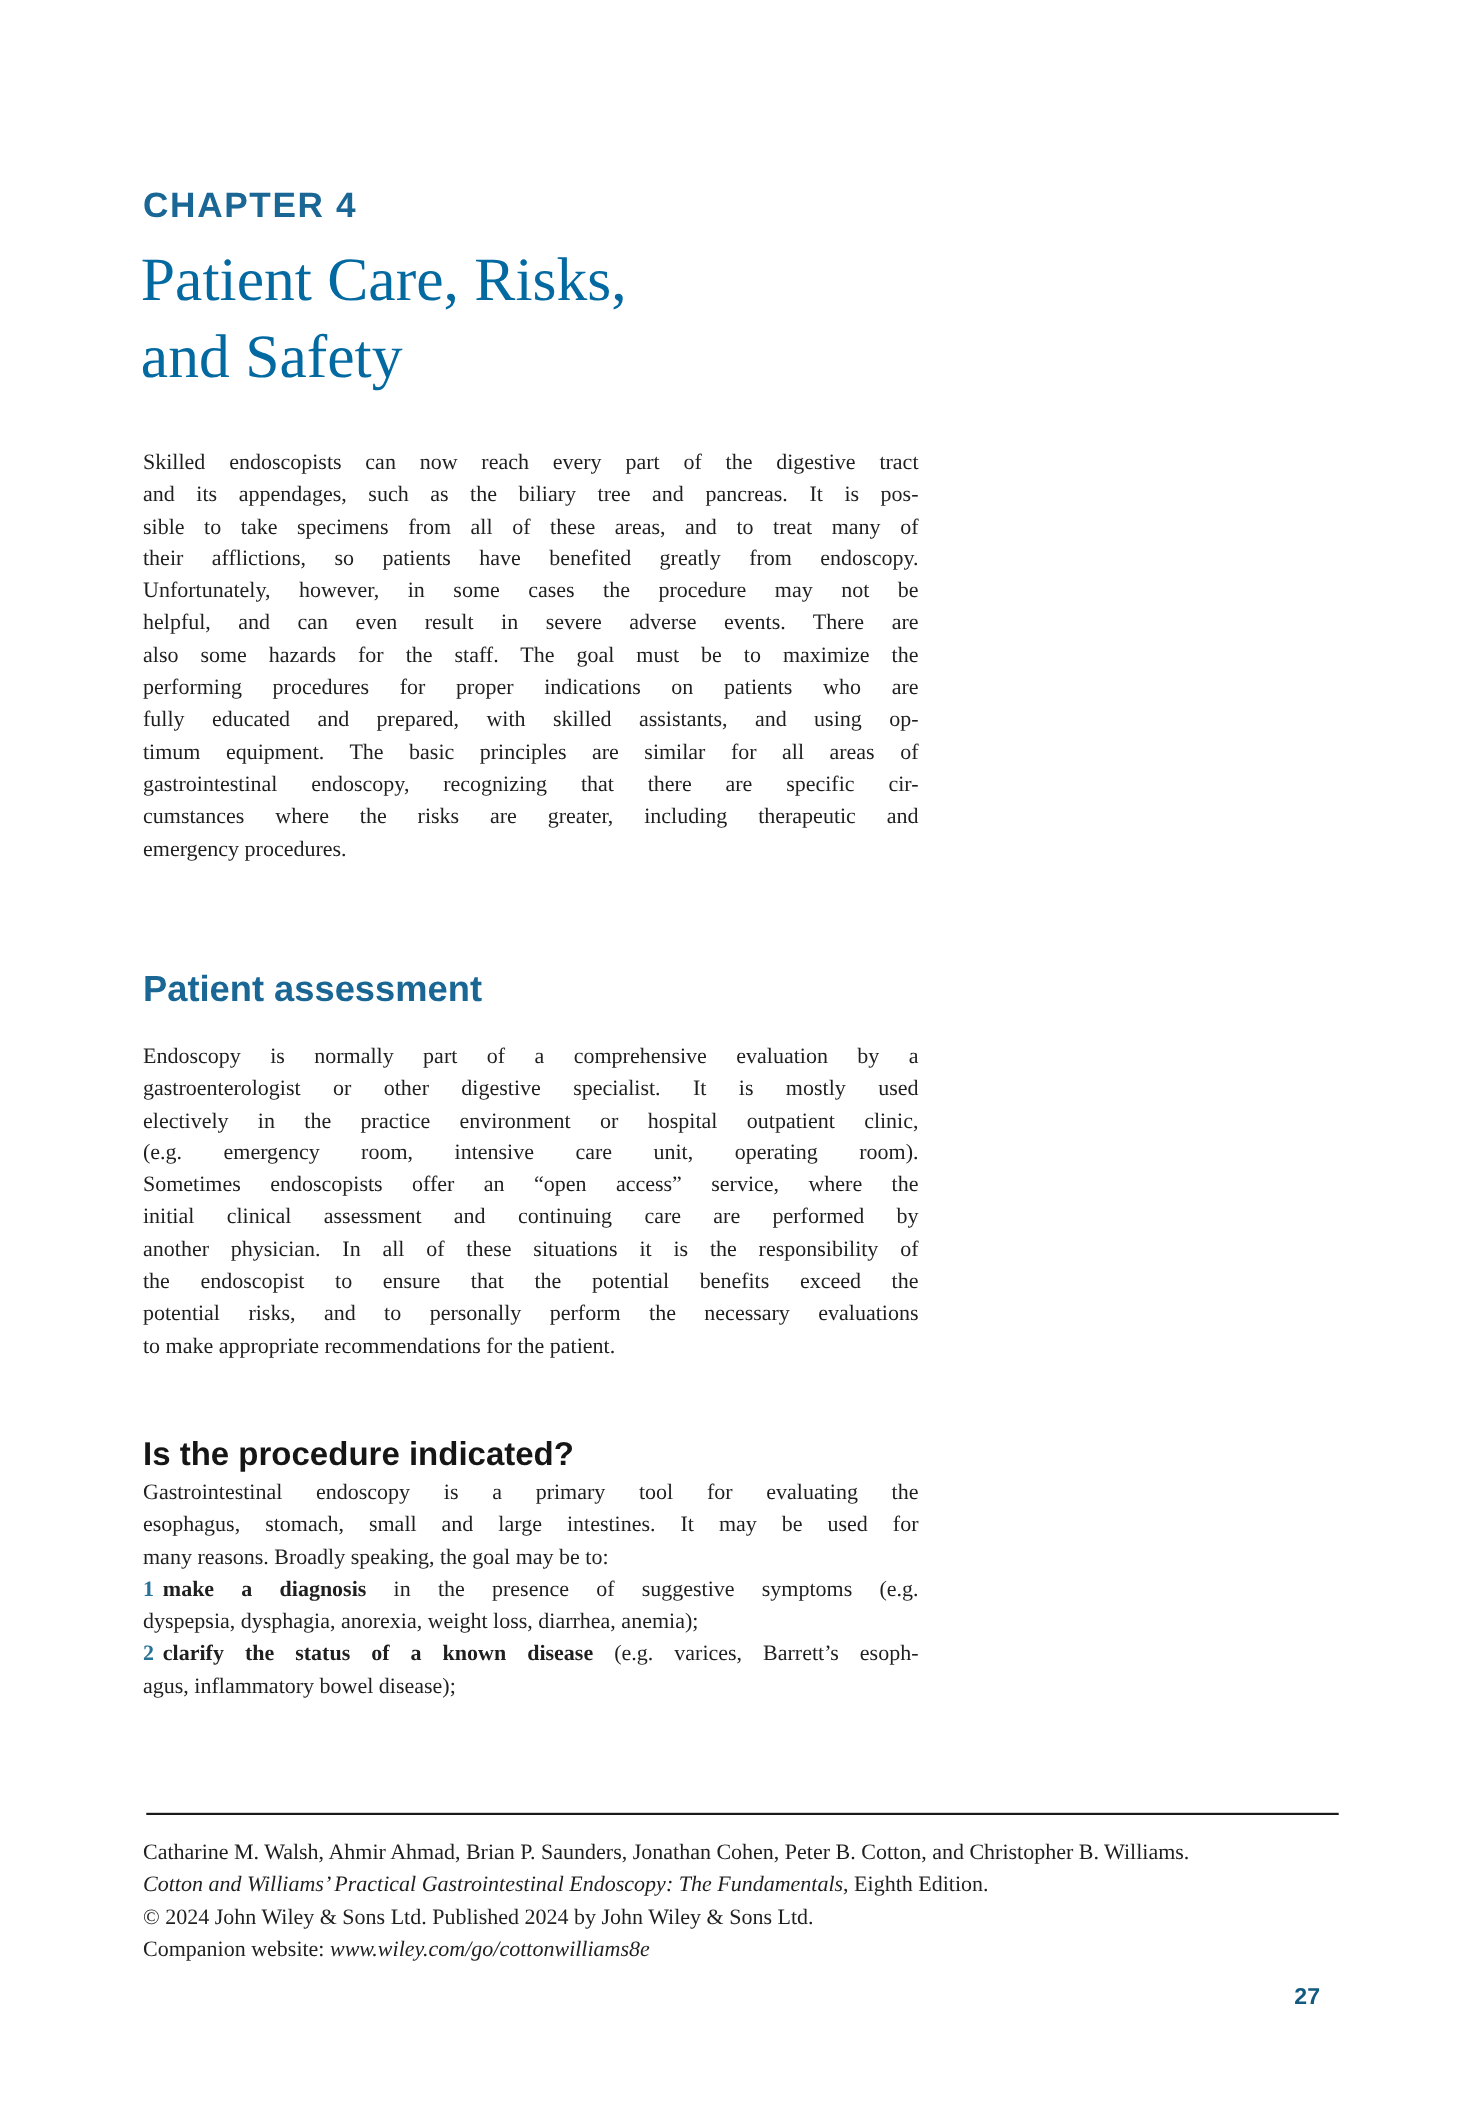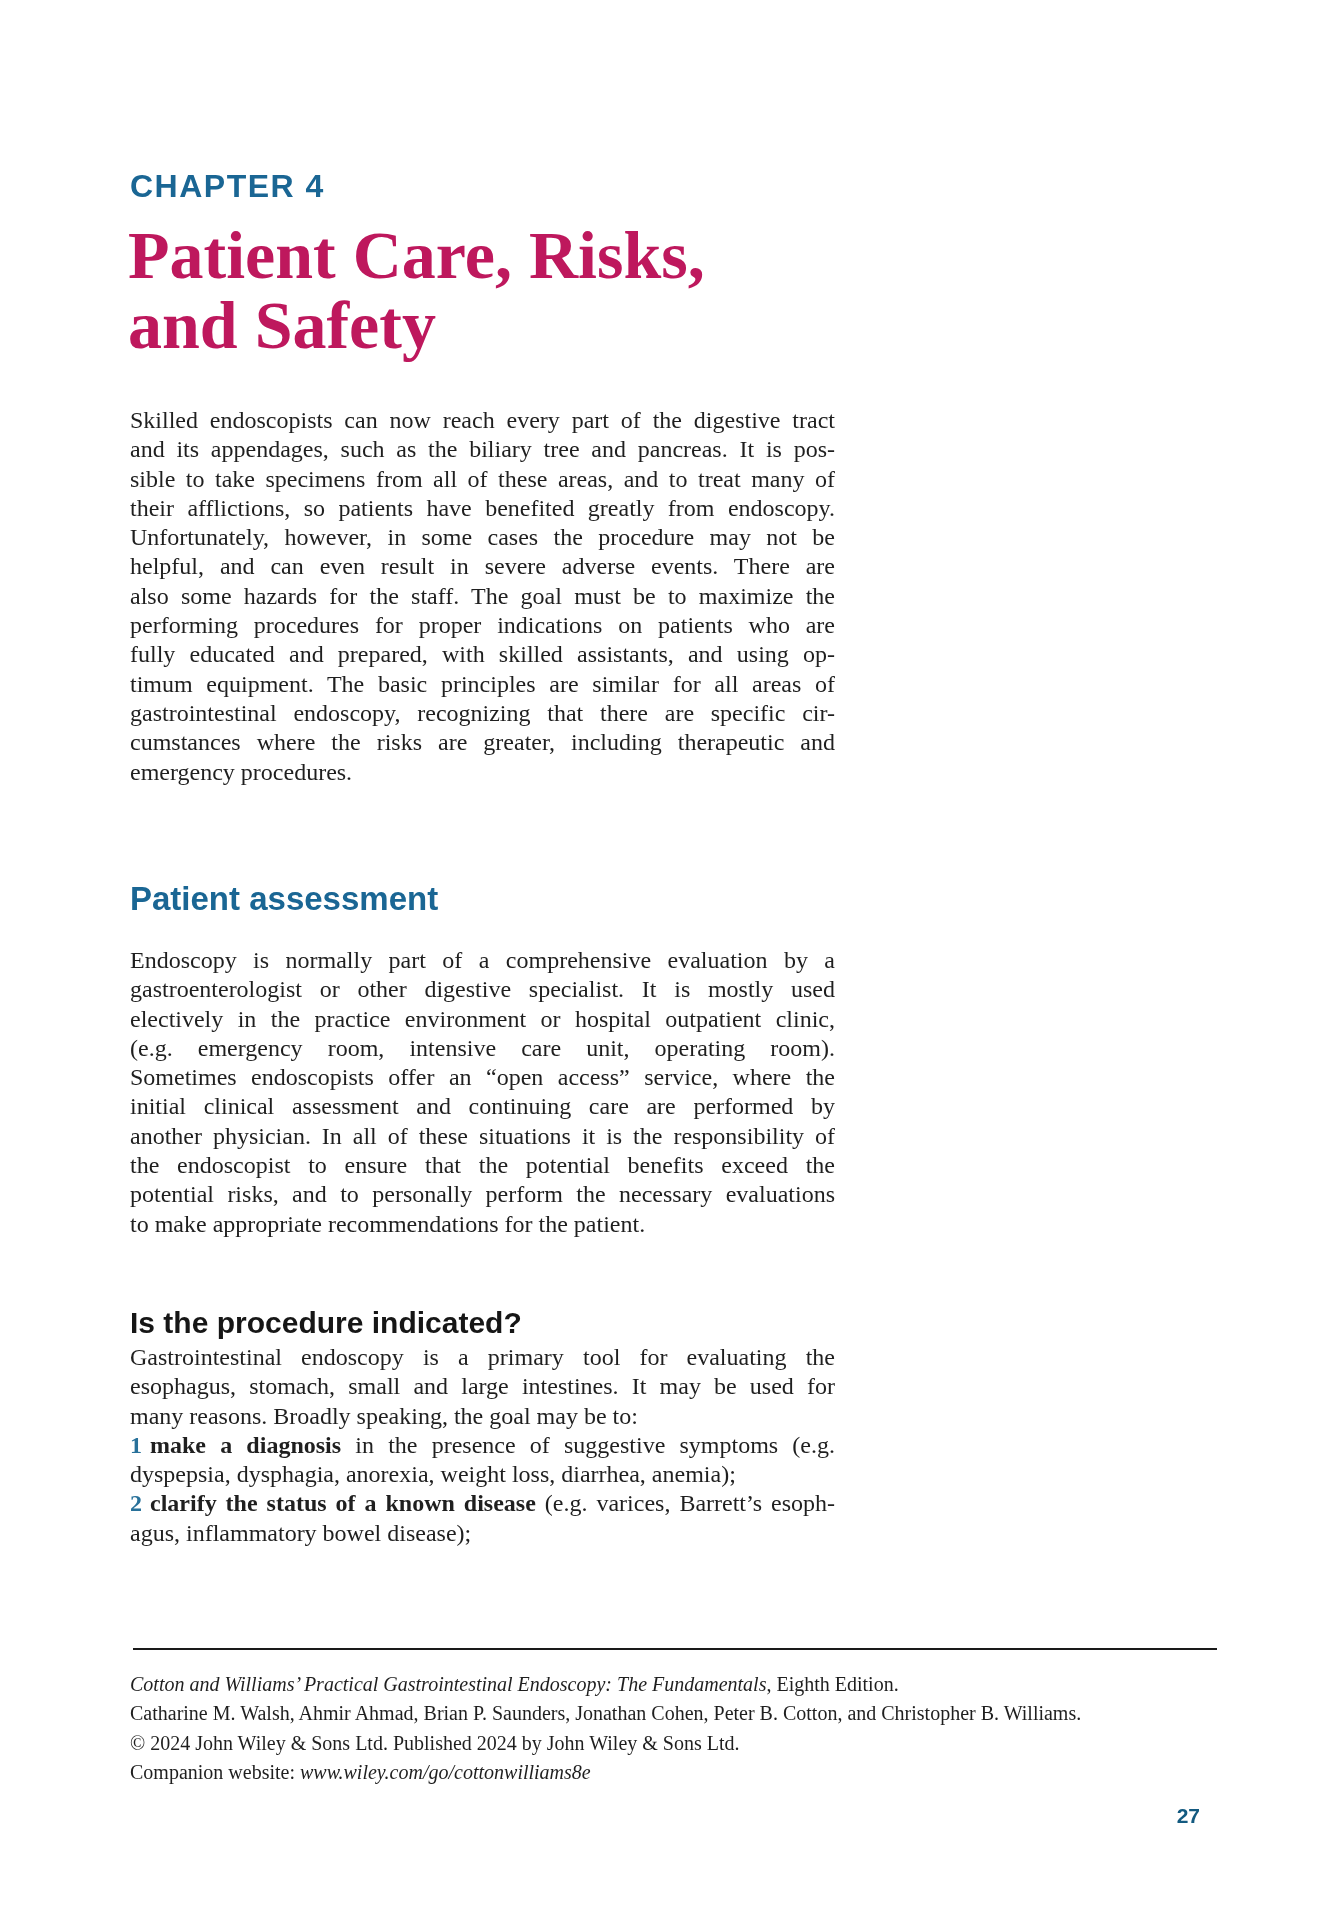--- a/index.html
+++ b/index.html
@@ -14,25 +14,25 @@
     position:relative;width:1339px;height:1922px;background:#ffffff;overflow:hidden;
     font-family:"Liberation Serif",serif;color:var(--text);border-radius:30px;
   }
   .chapter-label{
     position:absolute;left:130px;top:168px;
     font-family:"Liberation Sans",sans-serif;font-weight:700;font-size:32px;
     letter-spacing:1.5px;color:var(--heading-blue);
   }
   .page-title{
     position:absolute;left:128px;top:220px;margin:0;
-    font-size:68px;line-height:70px;font-weight:700;color:#be185d;
+    font-size:56px;line-height:70px;font-weight:400;color:#0369a1;
   }
   .body-col{
     position:absolute;left:130px;width:705px;
-    font-size:24px;line-height:29.3px;
+    font-size:20px;line-height:29.3px;
   }
   .para1{top:406px;}
   .para2{top:946px;}
   .para3{top:1343px;}
   .sec-heading{
     position:absolute;left:130px;top:880px;margin:0;
     font-family:"Liberation Sans",sans-serif;font-weight:700;font-size:33px;
     color:var(--heading-blue);
   }
   .sub-heading{
@@ -110,21 +110,21 @@
       <div class="tline"><span>many reasons. Broadly speaking, the goal may be to:</span></div>
       <div class="tline just"><span class="seg-num">1</span><span class="seg-bi">make a diagnosis</span><span> in the presence of suggestive symptoms (e.g.</span></div>
       <div class="tline"><span>dyspepsia, dysphagia, anorexia, weight loss, diarrhea, anemia);</span></div>
       <div class="tline just"><span class="seg-num">2</span><span class="seg-bi">clarify the status of a known disease</span><span> (e.g. varices, Barrett’s esoph-</span></div>
       <div class="tline"><span>agus, inflammatory bowel disease);</span></div>
     </div>
 
   <div class="footer-rule"></div>
 
   <div class="footer">
+      <div class="tline"><span>Catharine M. Walsh, Ahmir Ahmad, Brian P. Saunders, Jonathan Cohen, Peter B. Cotton, and Christopher B. Williams.</span></div>
       <div class="tline"><span class="seg-i">Cotton and Williams’ Practical Gastrointestinal Endoscopy: The Fundamentals</span><span>, Eighth Edition.</span></div>
-      <div class="tline"><span>Catharine M. Walsh, Ahmir Ahmad, Brian P. Saunders, Jonathan Cohen, Peter B. Cotton, and Christopher B. Williams.</span></div>
       <div class="tline"><span>© 2024 John Wiley &amp; Sons Ltd. Published 2024 by John Wiley &amp; Sons Ltd.</span></div>
       <div class="tline"><span>Companion website: </span><span class="seg-i">www.wiley.com/go/cottonwilliams8e</span></div>
     </div>
 
   <div class="page-number">27</div>
 
 </div>
 
 </body></html>

